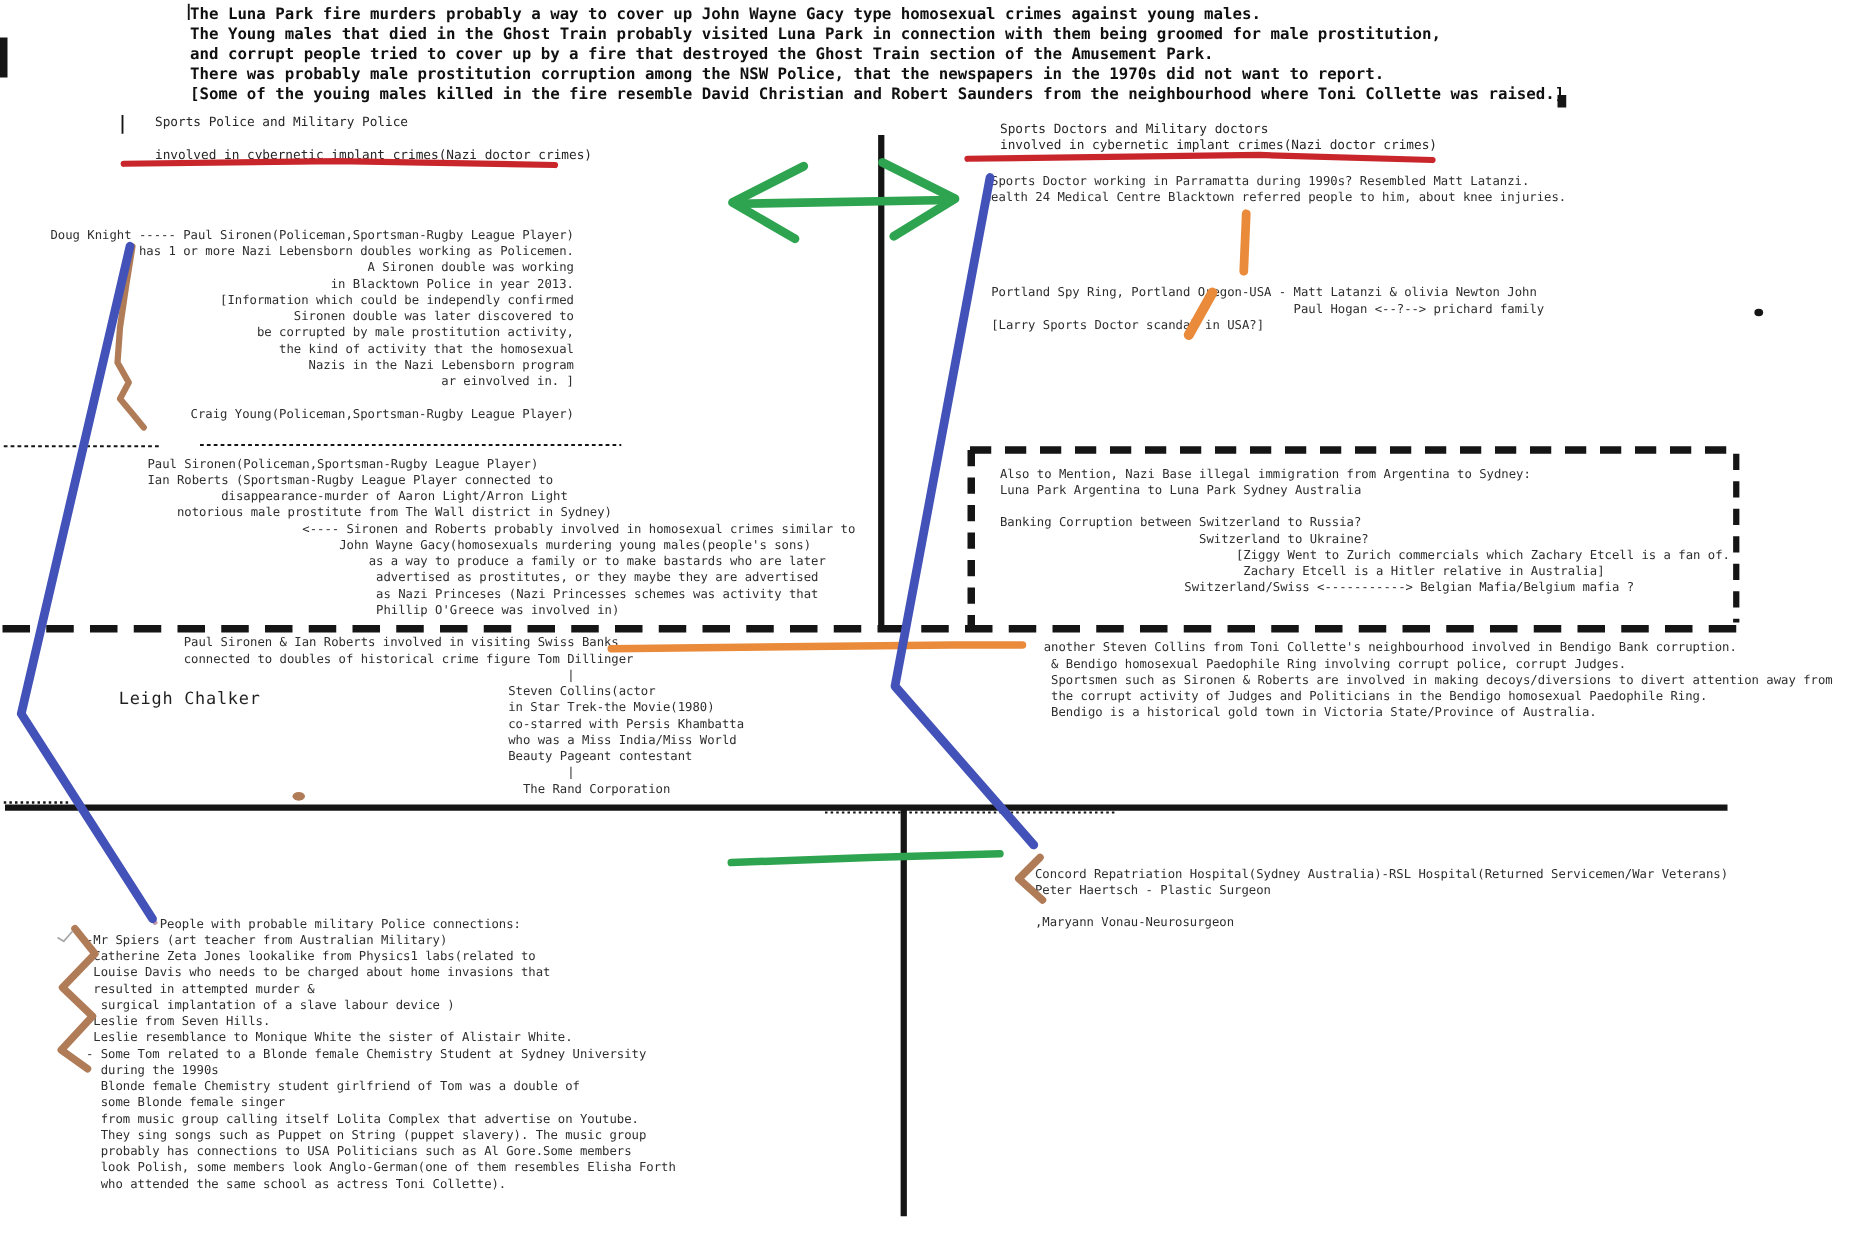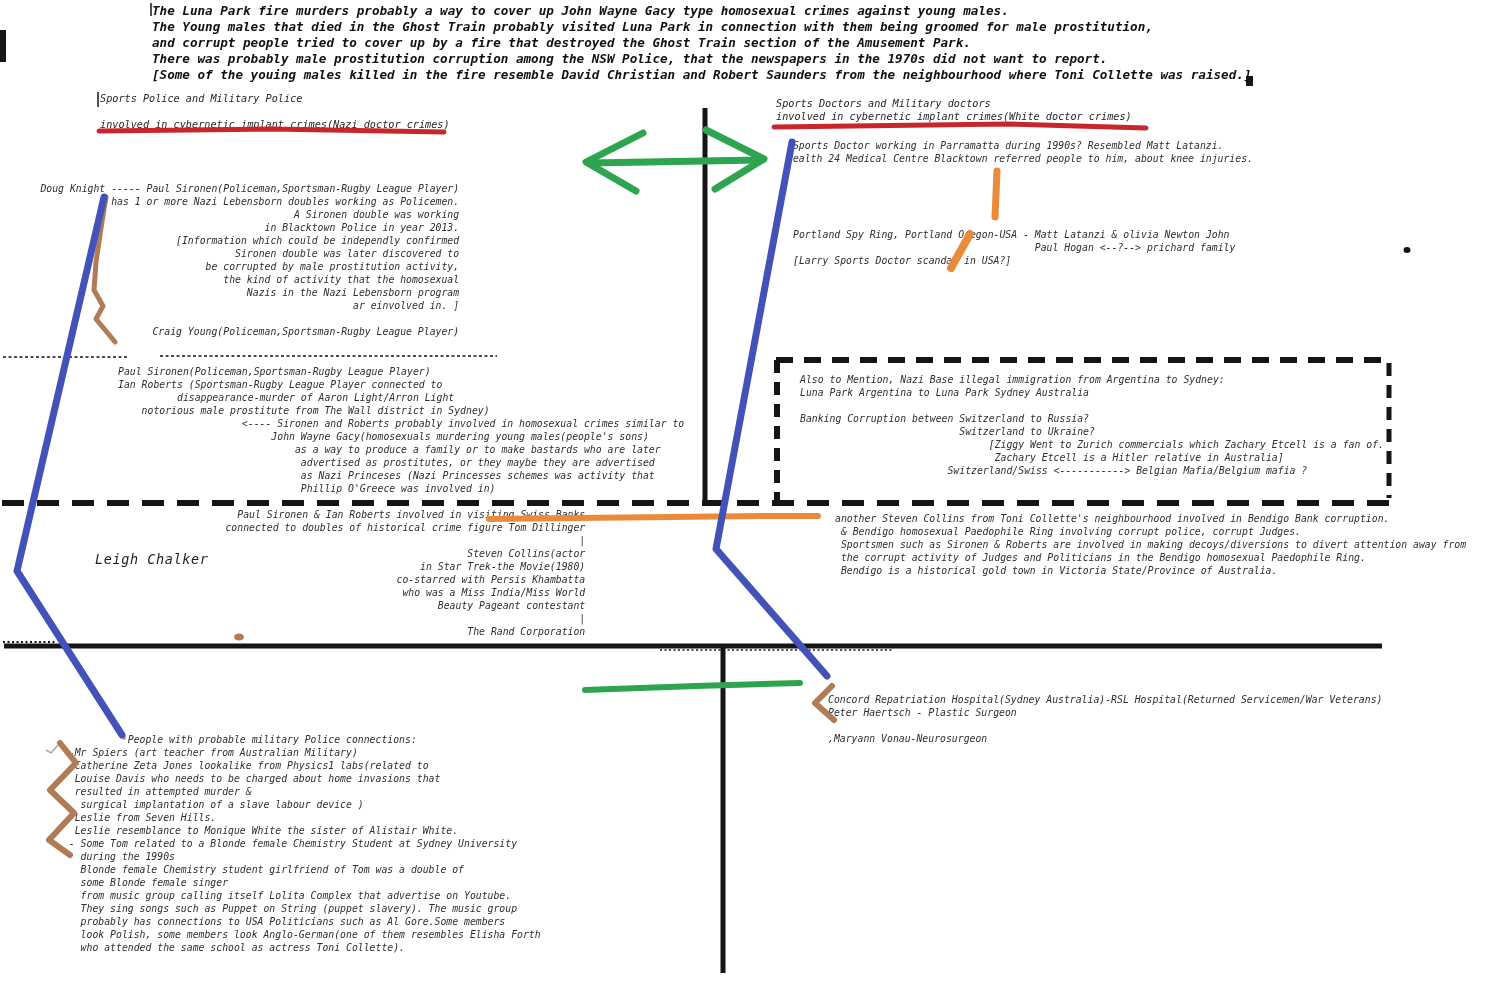--- a/index.html
+++ b/index.html
@@ -1,41 +1,41 @@
 <!DOCTYPE html>
 <html><head>
 <meta charset="utf-8">
 <style>
   html,body{margin:0;padding:0;background:#ffffff;}
   #canvas{position:relative;width:1488px;height:1006px;background:#ffffff;overflow:hidden;
-          font-family:"DejaVu Sans Mono","Liberation Mono",monospace;font-style:italic;}
+          font-family:"DejaVu Sans Mono","Liberation Mono",monospace;}
   pre.t{position:absolute;margin:0;white-space:pre;font-family:inherit;
         font-size:9.8px;line-height:13px;color:#2e2e2e;}
   pre.head{font-size:12.6px;line-height:16px;font-weight:bold;color:#101010;}
-  pre.subhead{font-size:10.2px;line-height:13px;color:#262626;}
+  pre.subhead{font-size:10.2px;line-height:13px;color:#262626;margin-left:24px;}
   pre.leigh{font-size:13.5px;letter-spacing:0.6px;color:#1f1f1f;}
   svg.overlay{position:absolute;left:0;top:0;pointer-events:none;}
 </style>
 </head>
 <body>
 
 <div id="canvas">
 
   <pre class="t head" style="left:152px;top:3px;">The Luna Park fire murders probably a way to cover up John Wayne Gacy type homosexual crimes against young males.
 The Young males that died in the Ghost Train probably visited Luna Park in connection with them being groomed for male prostitution,
 and corrupt people tried to cover up by a fire that destroyed the Ghost Train section of the Amusement Park.
 There was probably male prostitution corruption among the NSW Police, that the newspapers in the 1970s did not want to report.
 [Some of the youing males killed in the fire resemble David Christian and Robert Saunders from the neighbourhood where Toni Collette was raised.]</pre>
 
   <pre class="t subhead" style="left:100px;top:92px;">Sports Police and Military Police
 
 involved in cybernetic implant crimes(Nazi doctor crimes)</pre>
 
   <pre class="t subhead" style="left:776px;top:97px;">Sports Doctors and Military doctors
-involved in cybernetic implant crimes(White doctor crimes)</pre>
+involved in cybernetic implant crimes(Nazi doctor crimes)</pre>
 
   <pre class="t" style="left:787px;top:139px;">'Sports Doctor working in Parramatta during 1990s? Resembled Matt Latanzi.
 Health 24 Medical Centre Blacktown referred people to him, about knee injuries.</pre>
 
   <pre class="t" style="left:793px;top:228px;">Portland Spy Ring, Portland Oregon-USA - Matt Latanzi &amp; olivia Newton John
                                          Paul Hogan &lt;--?--&gt; prichard family
 [Larry Sports Doctor scandal in USA?]</pre>
 
   <pre class="t" style="left:5px;top:182px;text-align:right;">Doug Knight ----- Paul Sironen(Policeman,Sportsman-Rugby League Player)
                   has 1 or more Nazi Lebensborn doubles working as Policemen.
@@ -63,21 +63,21 @@
 Ian Roberts (Sportsman-Rugby League Player connected to
           disappearance-murder of Aaron Light/Arron Light
     notorious male prostitute from The Wall district in Sydney)
                      &lt;---- Sironen and Roberts probably involved in homosexual crimes similar to
                           John Wayne Gacy(homosexuals murdering young males(people's sons)
                               as a way to produce a family or to make bastards who are later
                                advertised as prostitutes, or they maybe they are advertised
                                as Nazi Princeses (Nazi Princesses schemes was activity that
                                Phillip O'Greece was involved in)</pre>
 
-  <pre class="t" style="left:137px;top:508px;text-align:right;">Paul Sironen &amp; Ian Roberts involved in visiting Swiss Banks
+  <pre class="t" style="left:147px;top:508px;">Paul Sironen &amp; Ian Roberts involved in visiting Swiss Banks
 connected to doubles of historical crime figure Tom Dillinger
                                                     |
                                             Steven Collins(actor
                                             in Star Trek-the Movie(1980)
                                             co-starred with Persis Khambatta
                                             who was a Miss India/Miss World
                                             Beauty Pageant contestant
                                                     |
                                               The Rand Corporation</pre>
 

